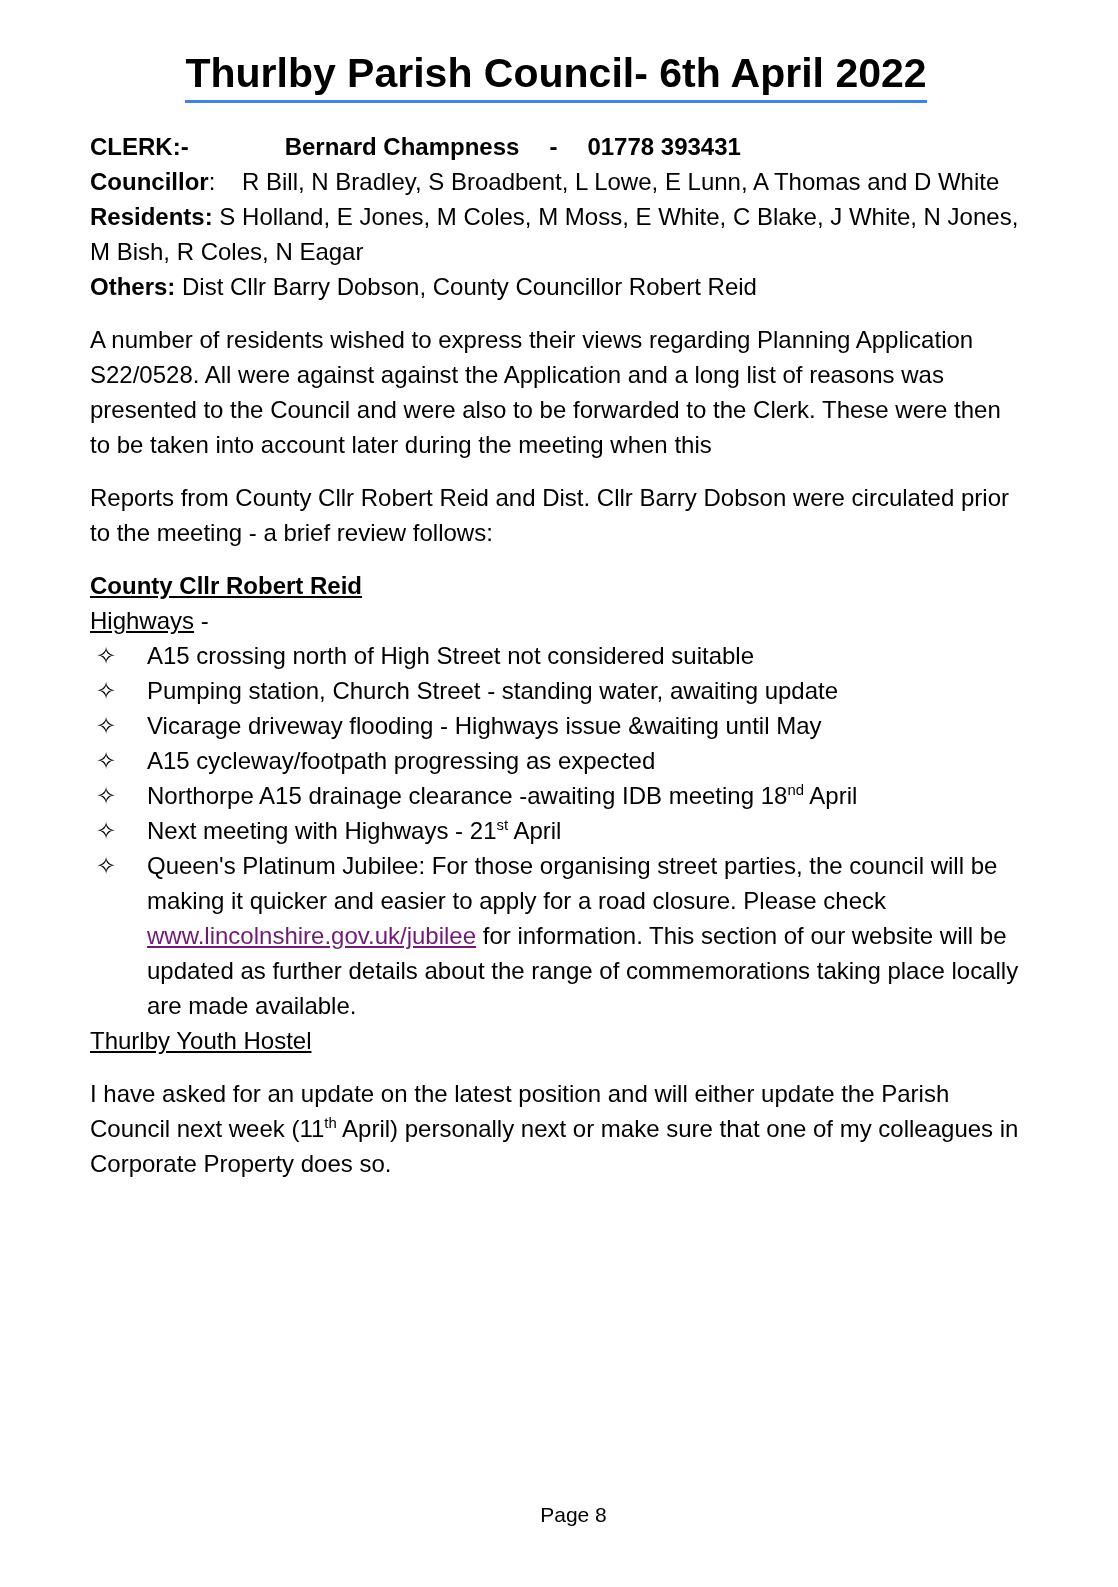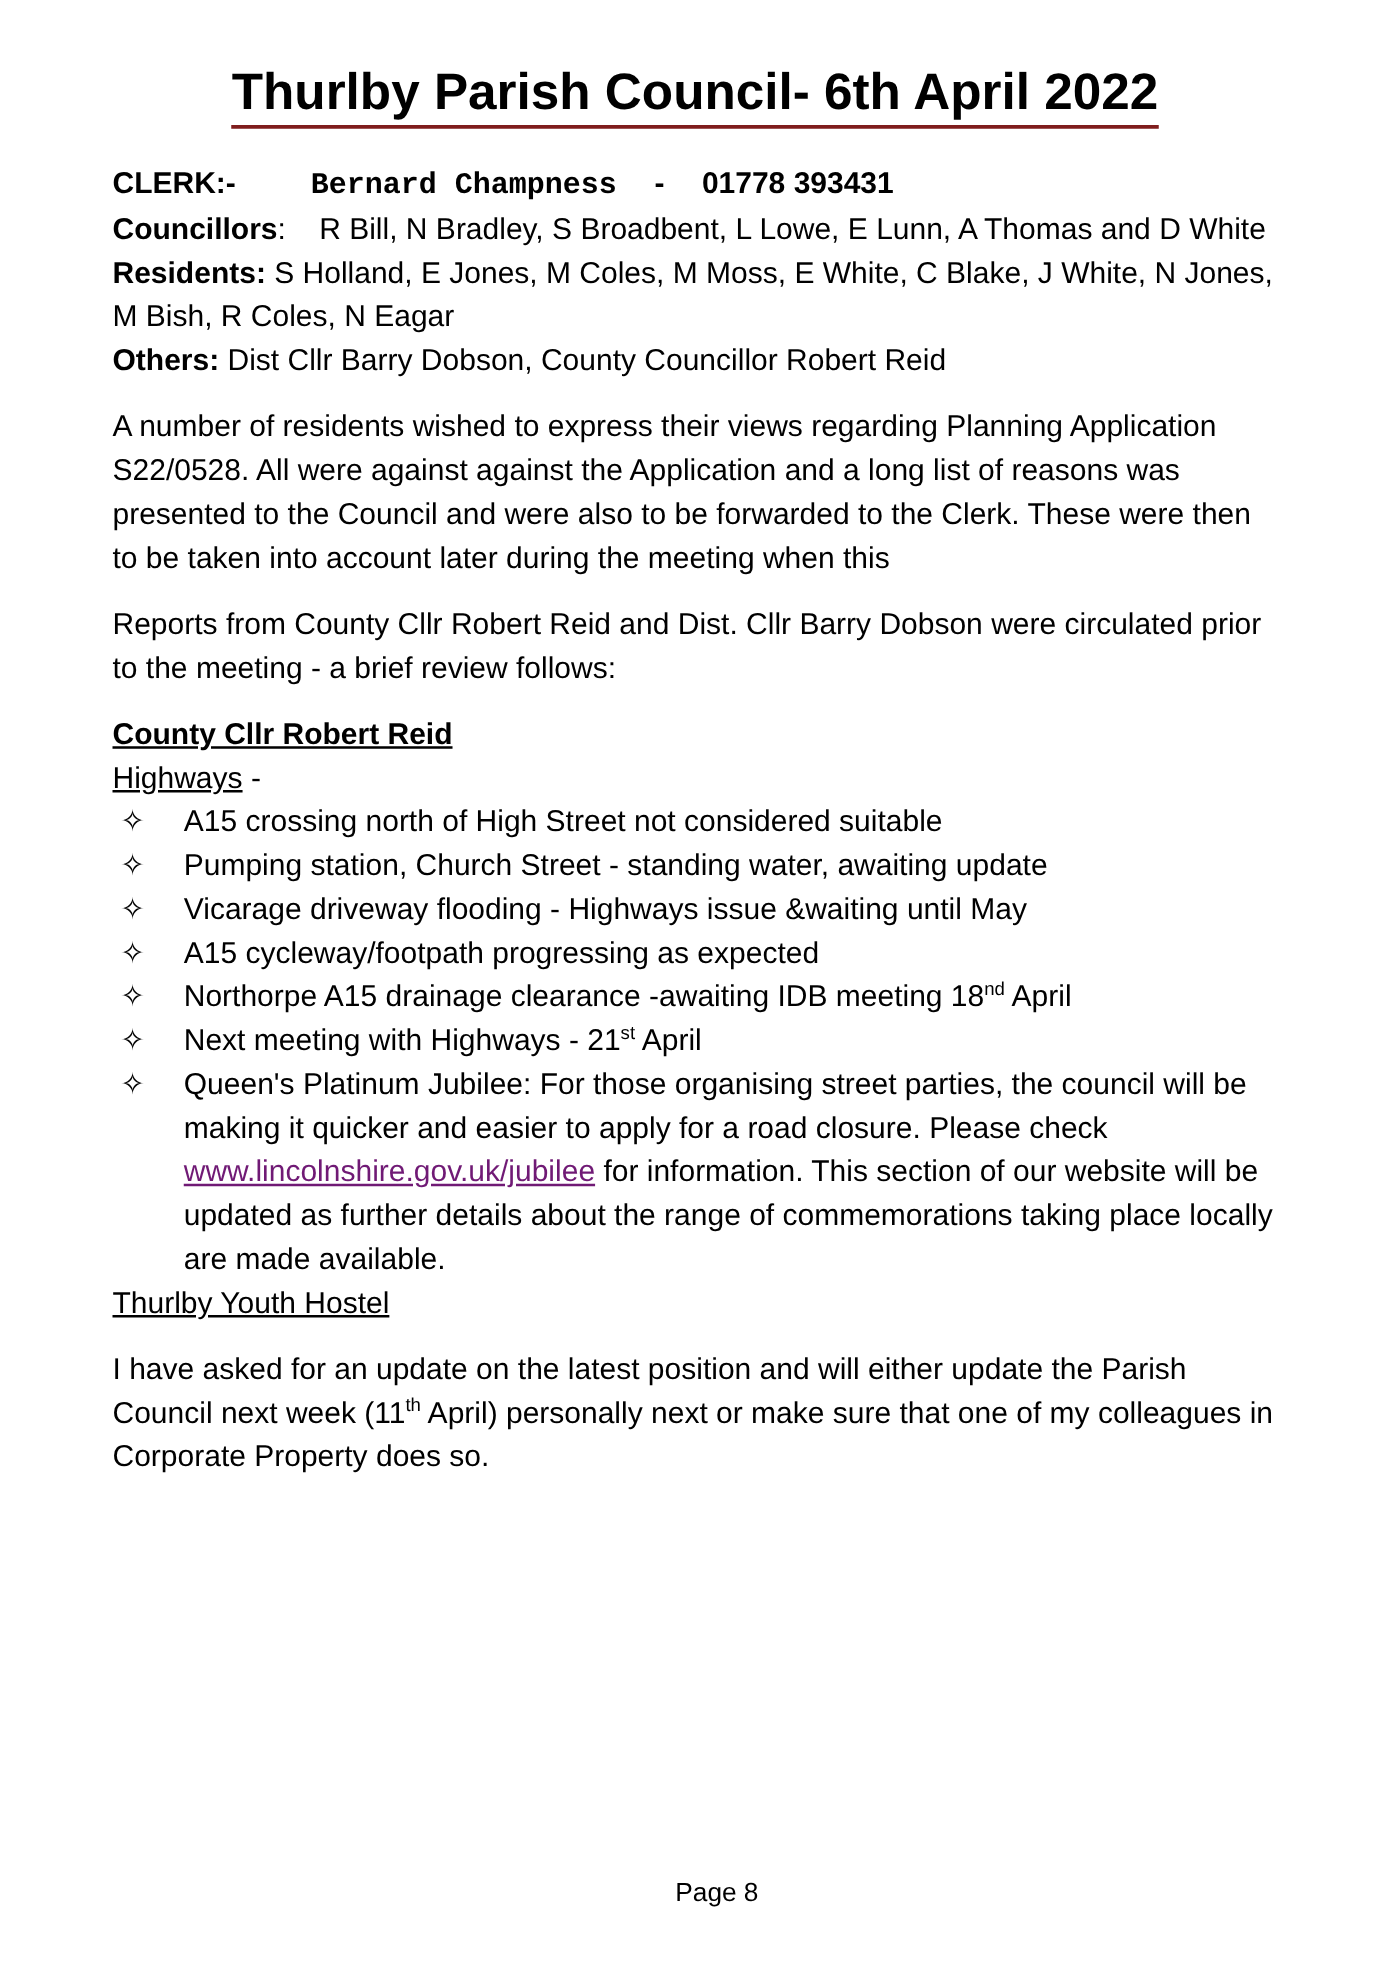--- a/index.html
+++ b/index.html
@@ -12,29 +12,29 @@
     position: relative; overflow: hidden;
   }
   .content { padding: 50px 96px 0 90px; }
 
   h1.doc-title {
     font-size: 41px; line-height: 1.15; font-weight: bold;
     text-align: center; margin: 0 0 26px 0;
   }
   h1.doc-title .title-underline {
     display: inline-block;
-    border-bottom: 3px solid #7f1d1d;
+    border-bottom: 3px solid #3b82f6;
     padding-bottom: 3px;
   }
 
   .line { margin: 0; white-space: pre-wrap; }
   b { font-weight: bold; }
   .u { text-decoration: underline; }
 
-  .clerk-name { margin-left: 60px; font-family: Liberation Mono, monospace; }
+  .clerk-name { margin-left: 96px; }
   .clerk-dash { margin-left: 30px; margin-right: 30px; }
 
   .section { margin-top: 18px; }
 
   ul.bullets { list-style: none; margin: 0; padding: 0; }
   ul.bullets li {
     position: relative; padding-left: 57px;
     white-space: pre-wrap; margin: 0;
   }
   .bullet-icon {
@@ -54,21 +54,21 @@
 </style>
 </head>
 <body>
 
 <div class="content">
 
   <h1 class="doc-title"><span class="title-underline">Thurlby Parish Council- 6th April 2022</span></h1>
 
   <div>
     <p class="line"><b>CLERK:-</b><b class="clerk-name">Bernard Champness</b><b class="clerk-dash">-</b><b>01778 393431</b></p>
-    <p class="line"><b>Councillors</b><span>:    </span><span>R Bill, N Bradley, S Broadbent, L Lowe, E Lunn, A Thomas and D White</span></p>
+    <p class="line"><b>Councillor</b><span>:    </span><span>R Bill, N Bradley, S Broadbent, L Lowe, E Lunn, A Thomas and D White</span></p>
     <p class="line"><b>Residents:</b><span> S Holland, E Jones, M Coles, M Moss, E White, C Blake, J White, N Jones, M Bish, R Coles, N Eagar</span></p>
     <p class="line"><b>Others:</b><span> Dist Cllr Barry Dobson, County Councillor Robert Reid</span></p>
   </div>
 
   <div class="section">
     <p class="line">A number of residents wished to express their views regarding Planning Application S22/0528. All were against against the Application and a long list of reasons was presented to the Council and were also to be forwarded to the Clerk. These were then to be taken into account later during the meeting when this</p>
   </div>
 
   <div class="section">
     <p class="line">Reports from County Cllr Robert Reid and Dist. Cllr Barry Dobson were circulated prior to the meeting - a brief review follows:</p>

